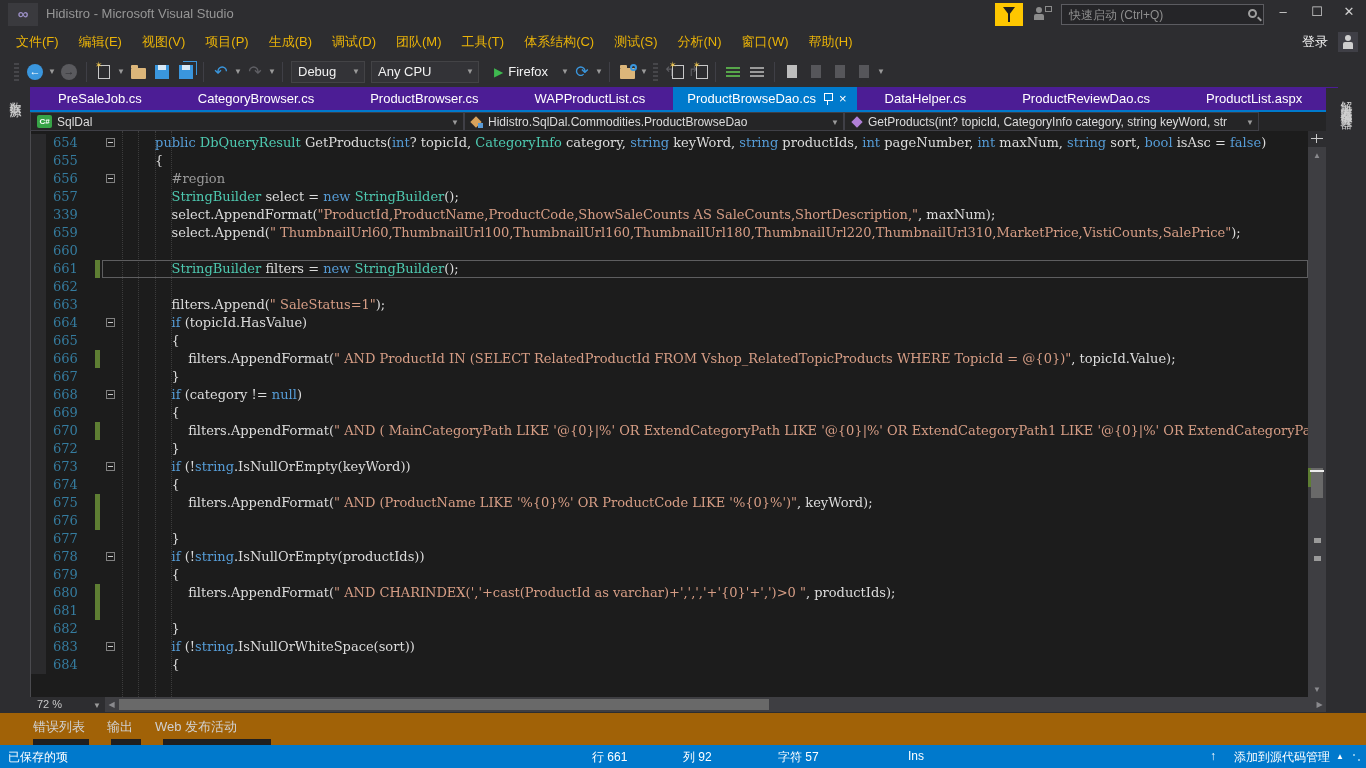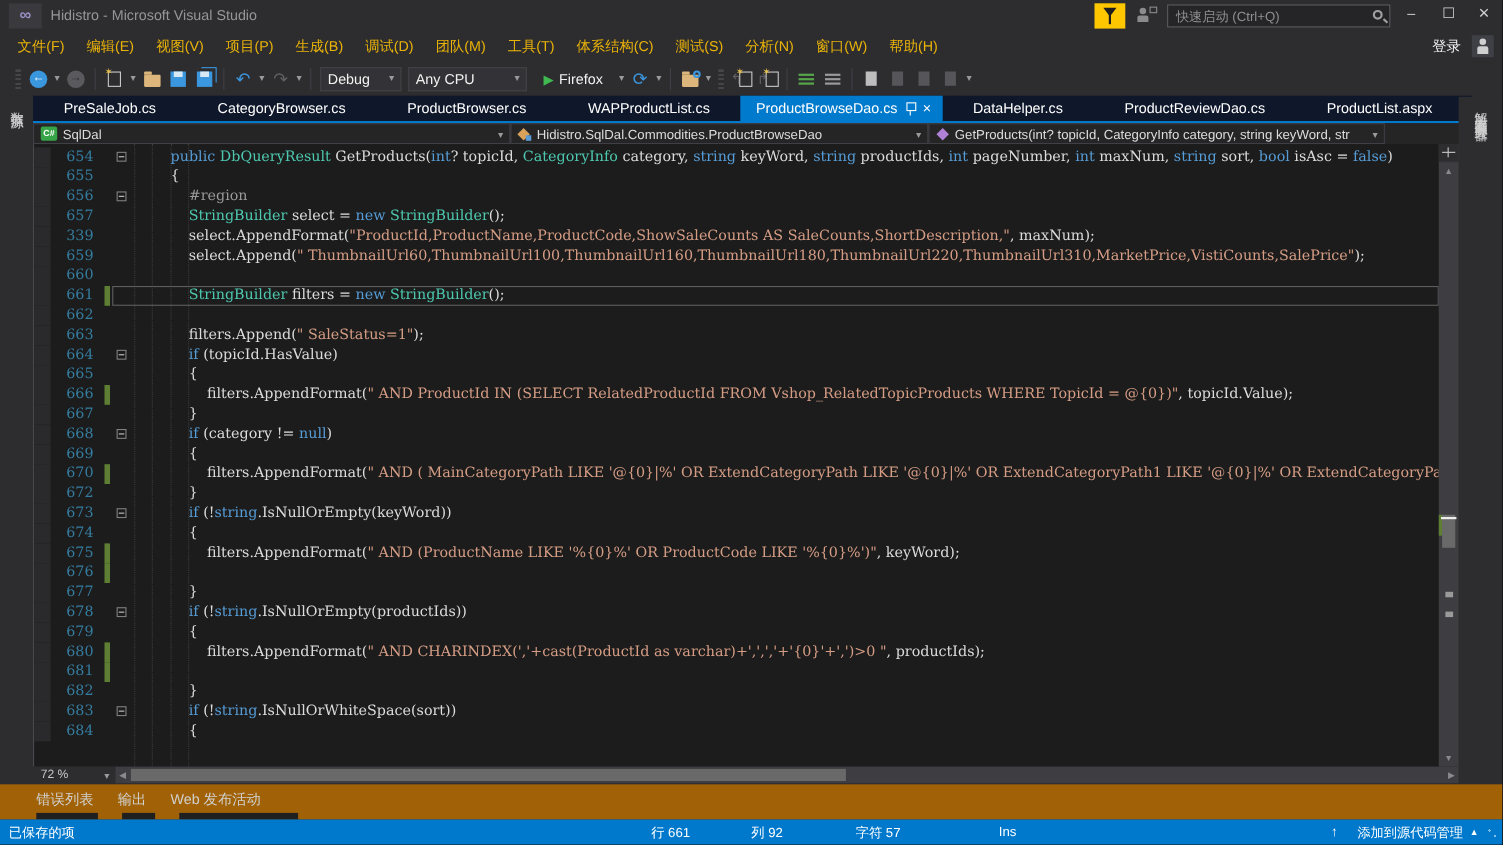--- a/index.html
+++ b/index.html
@@ -58,21 +58,21 @@
             display:flex;align-items:center;padding:0 6px;margin:0 3px;position:relative;}
   .tb-combo .tb-caret{position:absolute;right:3px;}
   .play{color:#3fb950;font-size:12px;margin-right:5px;}
   .bars3{width:14px;height:10px;display:flex;flex-direction:column;justify-content:space-between;}
   .bars3 i{height:2px;background:#57a64a;display:block;}
   .bars3.gray i{background:#9a9a9a;}
   .bookmark-ic{width:10px;height:13px;background:#bdbdbd;position:relative;}
   .bookmark-ic::after{content:'';position:absolute;left:0;bottom:-4px;border-left:5px solid transparent;border-right:5px solid transparent;border-bottom:4px solid #2d2d30;}
   .bookmark-ic.dim{background:#56565a;}
   
-  .tabrow{position:absolute;left:30px;top:87px;width:1308px;height:23px;background:#0f172a;display:flex;font-size:13px;}
+  .tabrow{position:absolute;left:30px;top:87px;width:1308px;height:23px;background:#4c1d95;display:flex;font-size:13px;}
   .doc-tab{display:flex;align-items:center;padding:0 28px;color:#ffffff;white-space:nowrap;}
   .doc-tab.active{background:var(--accent);padding:0 10px 0 14px;gap:7px;}
   .pin-ic{position:relative;width:9px;height:13px;}
   .pin-ic::before{content:'';position:absolute;left:1px;top:1px;width:7px;height:6px;border:1px solid #fff;}
   .pin-ic::after{content:'';position:absolute;left:4px;top:8px;width:1px;height:5px;background:#fff;}
   .tab-close{font-size:13px;color:#fff;line-height:13px;}
   .tab-overflow{position:absolute;right:14px;top:94px;color:#c5c5c5;font-size:9px;}
   .bluebar{position:absolute;left:30px;top:110px;width:1308px;height:2px;background:var(--accent);}
   
   .navbar{position:absolute;left:30px;top:112px;width:1308px;height:19px;background:#252526;display:flex;font-size:12px;color:#dcdcdc;}
@@ -87,21 +87,21 @@
   
   .left-rail{position:absolute;left:0;top:88px;width:30px;height:625px;background:#2d2d30;}
   .right-rail{position:absolute;left:1326px;top:88px;width:40px;height:625px;background:#2d2d30;}
   .vtext{writing-mode:vertical-rl;font-size:12px;color:#d0d0d0;letter-spacing:2px;display:block;margin:4px auto 0;}
   
   .editor{position:absolute;left:30px;top:131px;width:1278px;height:566px;background:#1c1c1c;overflow:hidden;border-left:1px solid #4a4a4e;}
   .guides{position:absolute;top:0;bottom:0;width:0;border-left:1px dotted #3c3c3c;}
   .lines{position:relative;padding-top:3px;}
   .line{display:flex;height:18px;line-height:18px;position:relative;font-family:"DejaVu Serif",serif;font-size:13px;}
   .lmargin{width:15px;flex:none;background:#2a2a2c;}
-  .lnum{width:49px;flex:none;text-align:right;padding-right:10px;color:var(--linenum);}
+  .lnum{width:49px;flex:none;text-align:center;padding-right:10px;color:var(--linenum);}
   .lbar{width:5px;flex:none;margin-right:2px;}
   .lbar.changed{background:var(--changebar);}
   .lfold{width:18px;flex:none;position:relative;}
   .foldbox{position:absolute;left:4px;top:4px;width:9px;height:9px;border:1px solid #808080;background:#1c1c1c;}
   .foldbox::after{content:'';position:absolute;left:1px;right:1px;top:3px;height:1px;background:#c8c8c8;}
   .lcode{flex:1;white-space:pre;overflow:hidden;color:var(--plain);padding-left:2px;}
   .tk-k{color:var(--keyword);} .tk-t{color:var(--type);} .tk-s{color:var(--string);}
   .tk-p{color:var(--plain);} .tk-g{color:var(--directive);}
   .curline-border{position:absolute;left:71px;right:0;top:0;bottom:0;border:1px solid #5e5e60;pointer-events:none;}
   

